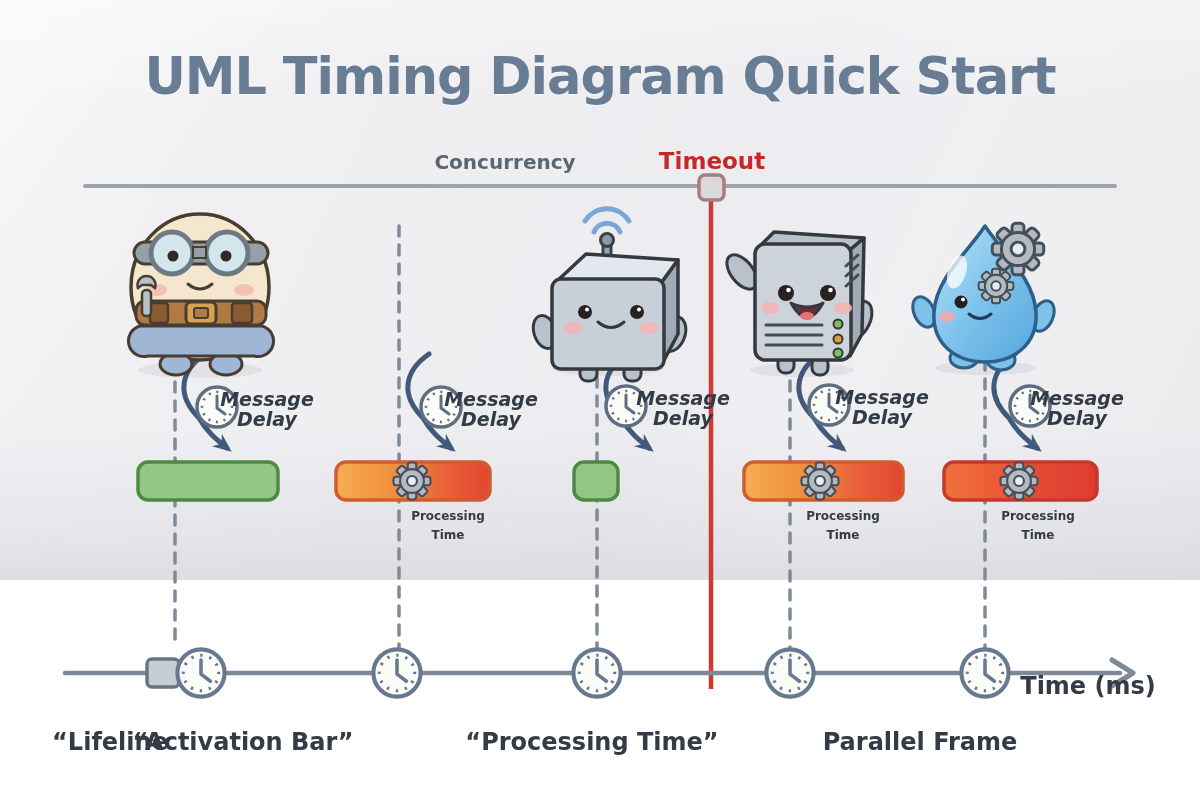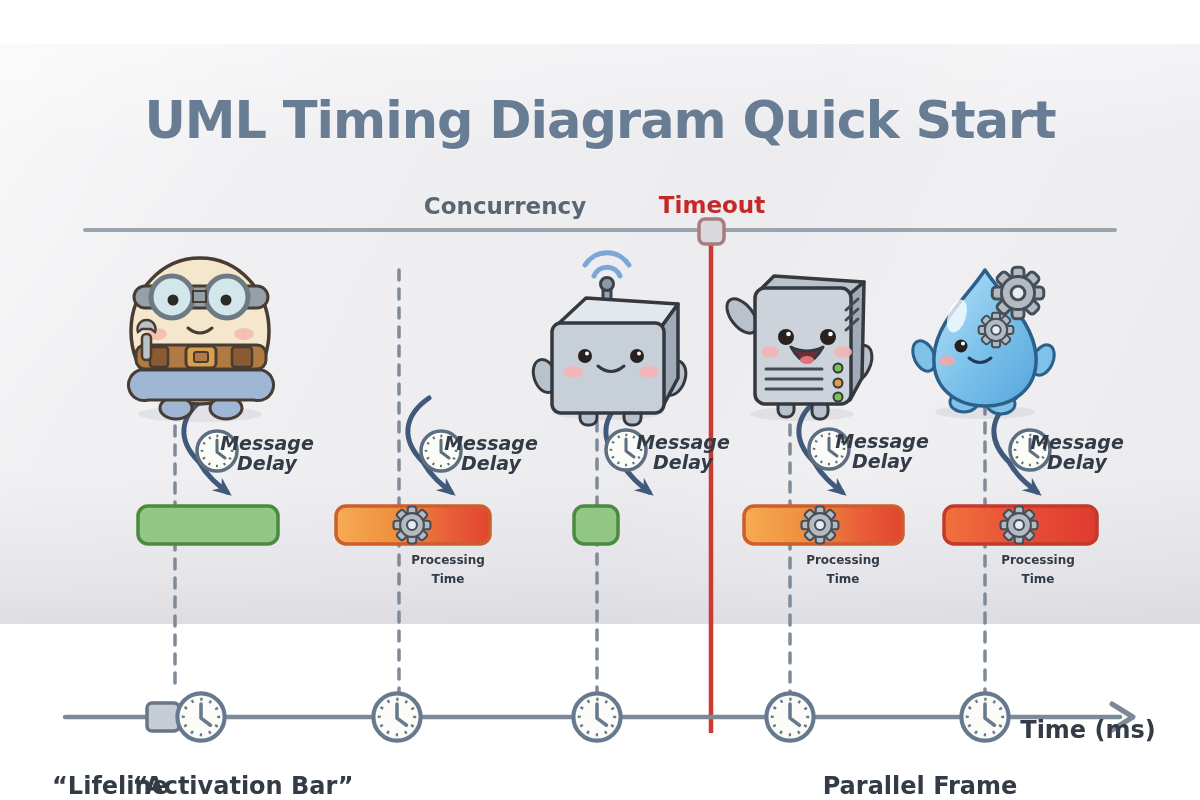--- a/index.html
+++ b/index.html
@@ -1,31 +1,31 @@
 <!DOCTYPE html>
 <html><head>
 <meta charset="utf-8">
 <style>
   html,body{margin:0;padding:0;}
   body{width:1200px;height:800px;overflow:hidden;font-family:"DejaVu Sans","Liberation Sans",sans-serif;}
   .stage{position:relative;width:1200px;height:580px;
-    background:linear-gradient(115deg,#f8f8f9 0%,#f3f3f5 40%,#efeff2 75%,#ebebee 100%);margin-top:44px;}
+    background:linear-gradient(115deg,#f8f8f9 0%,#f3f3f5 40%,#efeff2 75%,#ebebee 100%);}
   .stage::after{content:"";position:absolute;inset:0;pointer-events:none;
     background:linear-gradient(180deg,rgba(255,255,255,.35) 0%,rgba(255,255,255,0) 18%,rgba(255,255,255,0) 74%,rgba(185,185,195,.18) 92%,rgba(175,175,185,.28) 100%);}
   .stage::before{content:"";position:absolute;inset:0;pointer-events:none;
     background:linear-gradient(128deg,rgba(255,255,255,.5) 0%,rgba(255,255,255,0) 22%),
                linear-gradient(115deg,rgba(210,210,218,.15) 58%,rgba(255,255,255,0) 70%);}
   svg.art{position:absolute;left:0;top:0;z-index:1;}
   .lbl{position:absolute;z-index:2;transform:translate(-50%,-50%);font-weight:bold;
        color:#323b46;text-align:center;white-space:nowrap;}
   .lbl span{display:block;}
   .title{position:absolute;z-index:2;left:600px;top:76px;transform:translate(-50%,-50%);
          margin:0;font-size:51px;letter-spacing:-1px;font-weight:bold;color:#687d94;
          text-shadow:0 1px 0 rgba(255,255,255,.6);white-space:nowrap;}
-  .concurrency{left:505px;top:162px;font-size:23px;color:#5a6673;}
+  .concurrency{left:505px;top:162px;font-size:20px;color:#5a6673;}
   .timeout{left:712px;top:161px;font-size:23px;color:#c62828;}
   .md{font-size:19px;line-height:20px;font-style:italic;}
   .pt{font-size:12px;line-height:19px;}
   .timems{left:1088px;top:686px;font-size:24px;}
   .legend{top:742px;font-size:24px;}
 </style>
 </head>
 <body>
 
 <div class="stage">
@@ -256,15 +256,16 @@
 </div>
 <div class="lbl pt" style="left:1038px;top:526px">
   <span>Processing</span>
   <span>Time</span>
 </div>
 
 <div class="lbl timems">Time (ms)</div>
 
 <div class="lbl legend" style="left:110px">“Lifeline</div>
 <div class="lbl legend" style="left:243px">“Activation Bar”</div>
+<div class="lbl legend" style="left:592px">“Processing Time”</div>
 <div class="lbl legend" style="left:920px">Parallel Frame</div>
 
 </div>
 
 </body></html>

